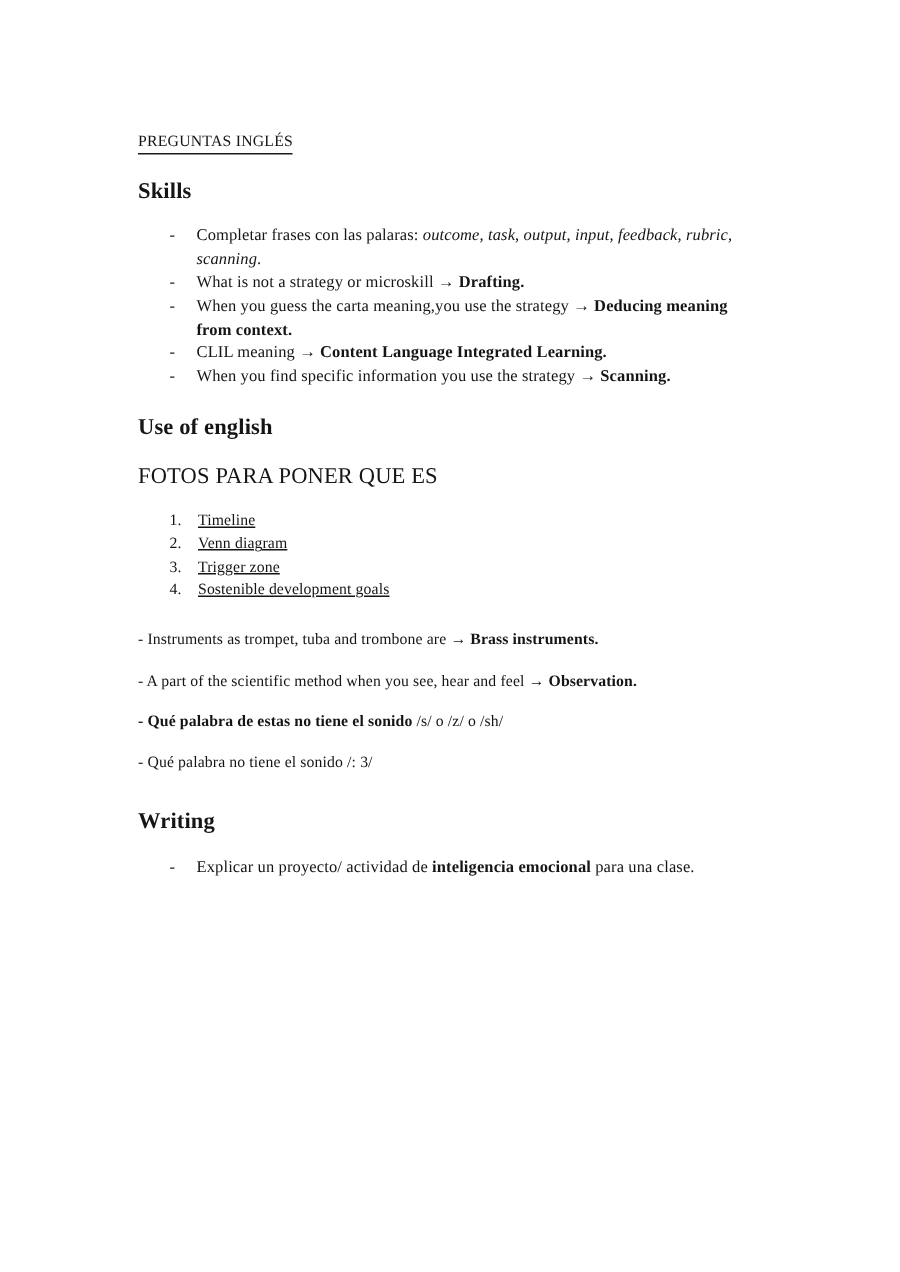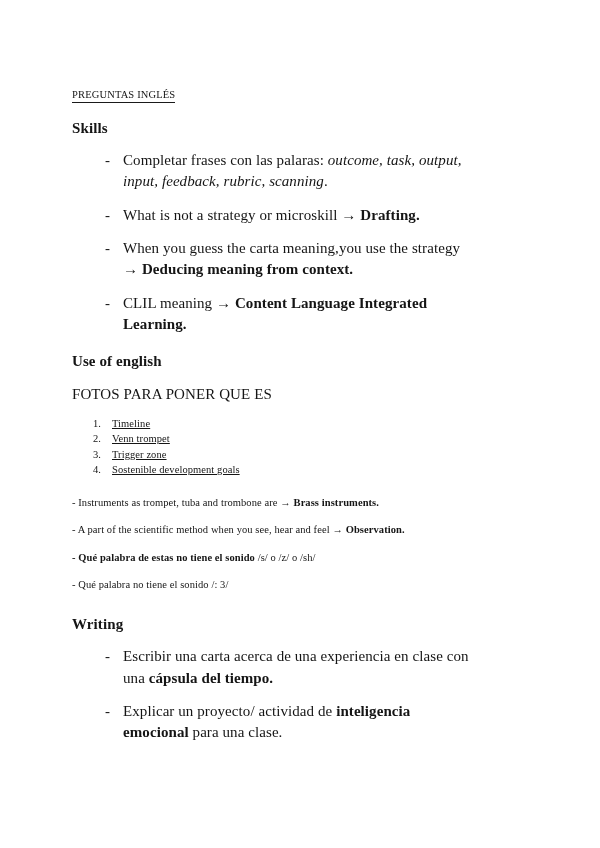--- a/index.html
+++ b/index.html
@@ -17,21 +17,21 @@
     -webkit-font-smoothing: antialiased;
   }
   .page {
     position: absolute;
     inset: 0;
     background: #ffffff;
     overflow: hidden;
   }
   .content {
     position: absolute;
-    left: 72px;
+    left: 92px;
     top: 84px;
     width: 414px;
   }
 
   
   .doc-title {
     font-size: 10.5px;
     font-weight: 400;
     line-height: 1.25;
     margin: 0;
@@ -59,23 +59,23 @@
 
   
   .dash-list {
     list-style: none;
     margin: 0 0 12px 0;
     padding: 0;
   }
   .dash-list li {
     position: relative;
     padding-left: 39px;
-    font-size: 15px;
+    font-size: 11px;
     line-height: 1.42;
-    margin: 12px;
+    margin: 0;
     letter-spacing: 0.08px;
     text-align: left;
   }
   .dash-list li::before {
     content: "-";
     position: absolute;
     left: 21px;
     top: 0;
   }
 
@@ -126,47 +126,47 @@
       <span class="doc-title">PREGUNTAS INGLÉS</span>
     </div>
 
     <div class="section-heading">Skills</div>
 
     <ul class="dash-list">
       <li><span>Completar frases con las palaras: </span><span class="i">outcome, task, output, input, feedback, rubric, scanning</span><span>.</span></li>
       <li><span>What is not a strategy or microskill </span><span class="b">→</span><span class="b"> Drafting.</span></li>
       <li><span>When you guess the carta meaning,you use the strategy </span><span class="b">→</span><span class="b"> Deducing meaning from context.</span></li>
       <li><span>CLIL meaning </span><span class="b">→</span><span class="b"> Content Language Integrated Learning.</span></li>
+      <li><span>When you find specific information you use the strategy </span><span class="b">→</span><span class="b"> Scanning.</span></li>
     </ul>
 
     <div class="spacer-sm"></div>
 
     <div class="section-heading">Use of english</div>
     <div class="plain-para">FOTOS PARA PONER QUE ES</div>
 
     <ol class="num-list">
       <li>Timeline</li>
-      <li>Venn trompet</li>
+      <li>Venn diagram</li>
       <li>Trigger zone</li>
       <li>Sostenible development goals</li>
     </ol>
 
     <div class="spacer-sm"></div>
 
     <div class="stmt"><span>- Instruments as trompet, tuba and trombone are </span><span class="b">→</span><span class="b"> Brass instruments.</span></div>
 
     <div class="stmt"><span>- A part of the scientific method when you see, hear and feel </span><span class="b">→</span><span class="b"> Observation.</span></div>
 
     <div class="stmt"><span class="b">- Qué palabra de estas no tiene el sonido </span><span>/s/ o /z/ o /sh/</span></div>
 
     <div class="stmt">- Qué palabra no tiene el sonido /: 3/</div>
 
     <div class="spacer-md"></div>
 
     <div class="section-heading">Writing</div>
 
     <ul class="dash-list">
-      <li><span>Escribir una carta acerca de una experiencia en clase con una </span><span class="b">cápsula del tiempo.</span></li>
       <li><span>Explicar un proyecto/ actividad de </span><span class="b">inteligencia emocional</span><span> para una clase.</span></li>
     </ul>
 
   </div>
 </div>
 
 </body></html>

